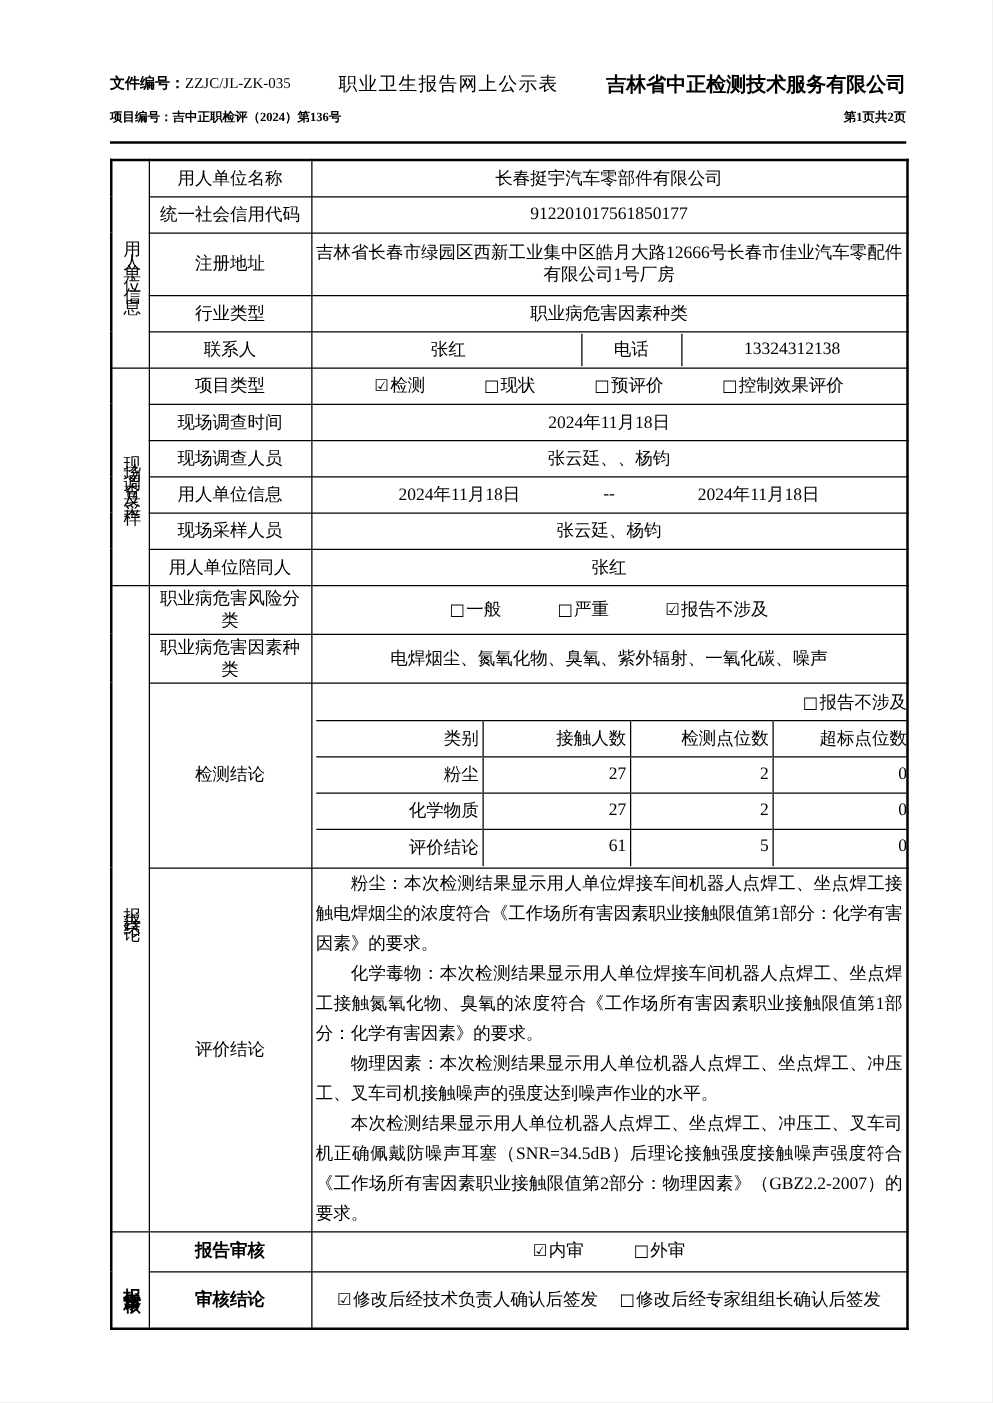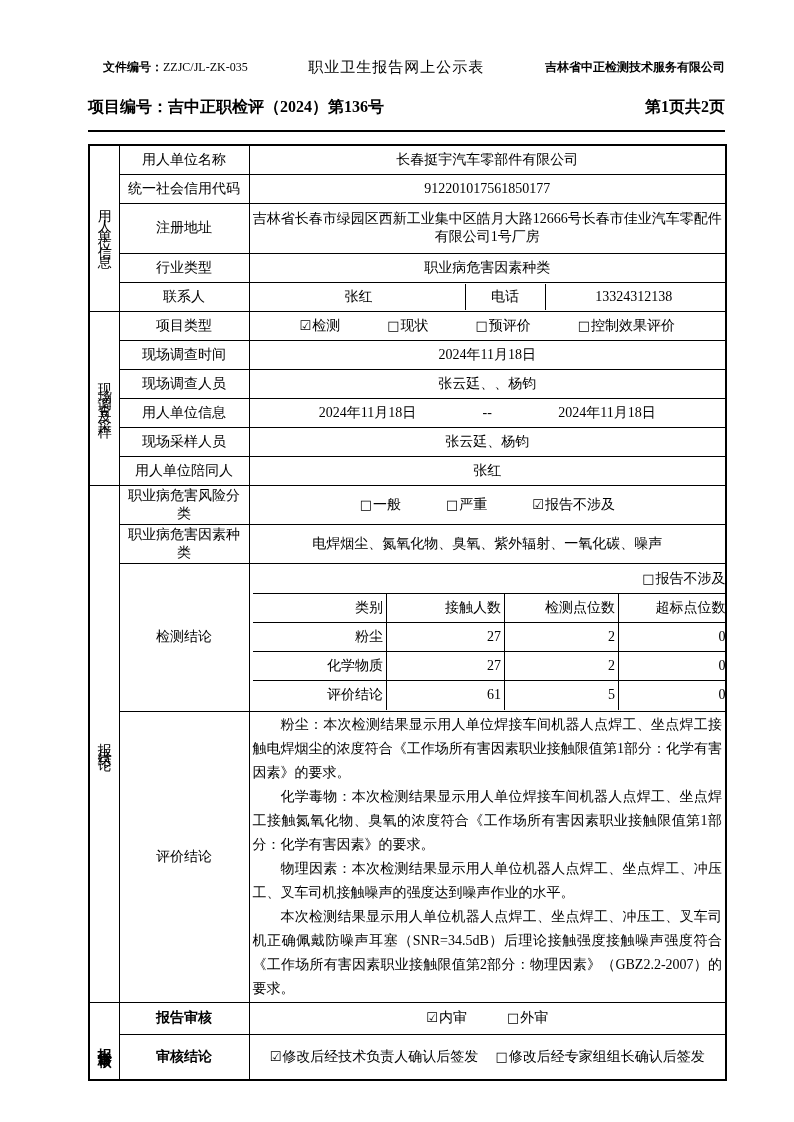--- a/index.html
+++ b/index.html
@@ -5,27 +5,27 @@
   * { margin:0; padding:0; box-sizing:border-box; }
   html,body { background:#e8e8e8; }
   .page {
     position:relative; width:794px; height:1122px; margin:0 auto;
     background:#ffffff; color:#000;
     font-family:"Liberation Serif","DejaVu Serif",serif;
   }
   .sheet { position:absolute; left:88px; top:58px; width:637px; }
 
   
-  .hdr-row1 { display:flex; justify-content:space-between; align-items:center;margin-left:15px; }
+  .hdr-row1 { display:flex; justify-content:space-between; align-items:flex-start; }
   .doc-no-label, .company, .hdr-row2 { font-weight:bold; }
   .doc-no-wrap { font-size:12px; }
   .doc-no { font-weight:normal; }
   .hdr-title { font-size:15px; letter-spacing:1px; }
-  .company { font-size:12px; }
-  .hdr-row2 { display:flex; justify-content:space-between; font-size:16px; margin-top:20px; }
+  .company { font-size:16px; }
+  .hdr-row2 { display:flex; justify-content:space-between; font-size:10px; margin-top:8px; }
   .hdr-line { border-bottom:2px solid #000; margin-top:12px; }
 
   
   table.main { border-collapse:collapse; table-layout:fixed; width:637px; margin-top:12px; border:2px solid #000; }
   table.main td { border:1px solid #000; font-size:14px; text-align:center; vertical-align:middle; padding:1px 3px; overflow:hidden; }
   tr.h28 td { height:29px; }
   tr.h50 td { height:50px; }
   tr.h32 td { height:32px; }
   tr.h46 td { height:46px;margin-left:44px; }
 

